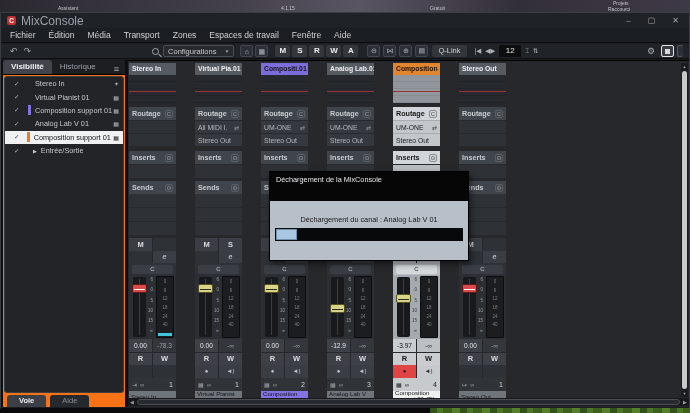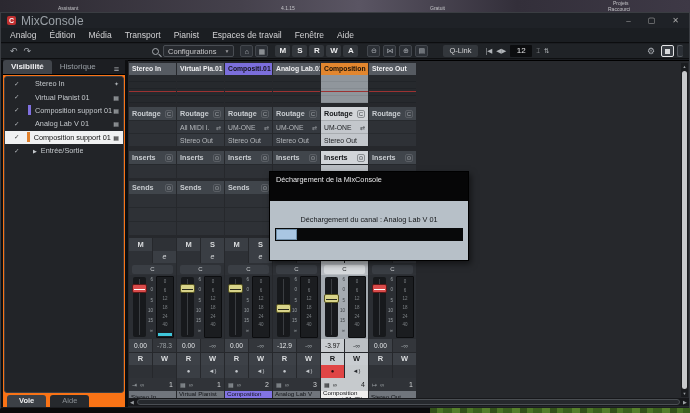--- a/index.html
+++ b/index.html
@@ -49,21 +49,21 @@
   .config-dd .arr { font-size:5px; color:#9a9a9c; }
   .sq-ic { width:13px; height:12px; background:#2c3036; border:1px solid #43474d; border-radius:2px;
     color:#b0b4b8; font-size:7px; text-align:center; line-height:11px; margin-left:2px; }
   .msrwa { display:flex; gap:2px; margin-left:7px; }
   .msrwa div { width:15px; height:12px; background:#33373c; border-radius:2px; color:#ececee;
     font-weight:bold; font-size:8px; text-align:center; line-height:12px; }
   .func-ics { display:flex; gap:3px; margin-left:9px; }
   .func-ics div { width:13px; height:12px; background:#2c3036; border:1px solid #43474d; border-radius:2px;
     color:#a8acb2; font-size:7px; text-align:center; line-height:10px; }
   .qlink { background:#33373c; border-radius:2px; height:12px; padding:0 6px; color:#d2d2d4;
-    font-size:7.5px; line-height:12px; margin-left:15px; }
+    font-size:7.5px; line-height:12px; margin-left:4px; }
   .nav-ics { display:flex; align-items:center; gap:4px; margin-left:8px; color:#b0b4b8; font-size:6.5px; }
   .ch-count { background:#0c0d0f; color:#e4e4e6; font-size:8px; width:22px; height:12px;
     text-align:center; line-height:12px; border-radius:1px; }
   .tb-right { margin-left:auto; display:flex; align-items:center; gap:3px; }
   .panel-ic { width:13px; height:12px; border:1px solid #54585e; border-radius:2px; background:#2c3036; position:relative; }
   .panel-ic.active { border-color:#e4e4e6; background:#3a3e44; }
   .panel-ic.active::after { content:""; position:absolute; left:3px; top:3px; width:5px; height:5px; background:#d8d9db; }
   .panel-ic.half { width:6px; border-right:none; }
 
   
@@ -90,21 +90,21 @@
   .trk-name { font-size:7.3px; margin-left:4px; white-space:nowrap; overflow:hidden; }
   .trk-ic { margin-left:auto; margin-right:4px; font-size:6px; color:#b0b4b8; }
   .trk.sel .trk-ic { color:#222; }
   .sb-bottom { position:absolute; left:0; bottom:0; right:0; height:17px; display:flex; align-items:flex-end;text-align:center; }
   .sbb-tab { font-size:7.5px; height:12px; line-height:12px; padding:0 12px; color:#8a8f94; background:#26292d; border-radius:3px 3px 0 0; margin-left:4px; }
   .sbb-tab.active { background:#3c4046; color:#f0f0f2; font-weight:bold; }
 
   
   .mixer { position:absolute; left:127px; right:0; top:0; bottom:0; background:#26282c;
     border-top:1px solid #000; overflow:hidden; }
-  .strips { position:absolute; left:1px; top:2px; display:flex; gap:1px; }
+  .strips { position:absolute; left:1px; top:2px; display:flex; gap:19px; }
   .strip { width:47px; display:flex; flex-direction:column; }
 
   .ch-hdr { height:12px; line-height:12px; padding-left:3px; font-size:6.8px; font-weight:bold;
     color:#f0f0f2; background:#565b62; white-space:nowrap; overflow:hidden; }
   .strip.hdr-purple .ch-hdr { background:#7b6edb; color:#15151a; }
   .strip.hdr-orange .ch-hdr { background:#e2862e; color:#1a1208; }
 
   .pics { height:28px; margin-bottom:4px; position:relative;
     background:repeating-linear-gradient(180deg,#26292d 0 6px,#202327 6px 7px); }
   .strip.sel .pics { background:repeating-linear-gradient(180deg,#90969c 0 6px,#868c92 6px 7px); }
@@ -238,25 +238,25 @@
       <div class="app-logo">C</div>
       <div class="title-text">MixConsole</div>
       <div class="win-btns">
         <span>–</span>
         <span>▢</span>
         <span>✕</span>
       </div>
     </div>
 
     <div class="menubar">
-      <span>Analog</span>
+      <span>Fichier</span>
       <span>Édition</span>
       <span>Média</span>
       <span>Transport</span>
-      <span>Pianist</span>
+      <span>Zones</span>
       <span>Espaces de travail</span>
       <span>Fenêtre</span>
       <span>Aide</span>
     </div>
 
     <div class="toolbar">
       <span class="tb-ic">↶</span>
       <span class="tb-ic">↷</span>
       <span class="search-ic"></span>
       <div class="config-dd">

